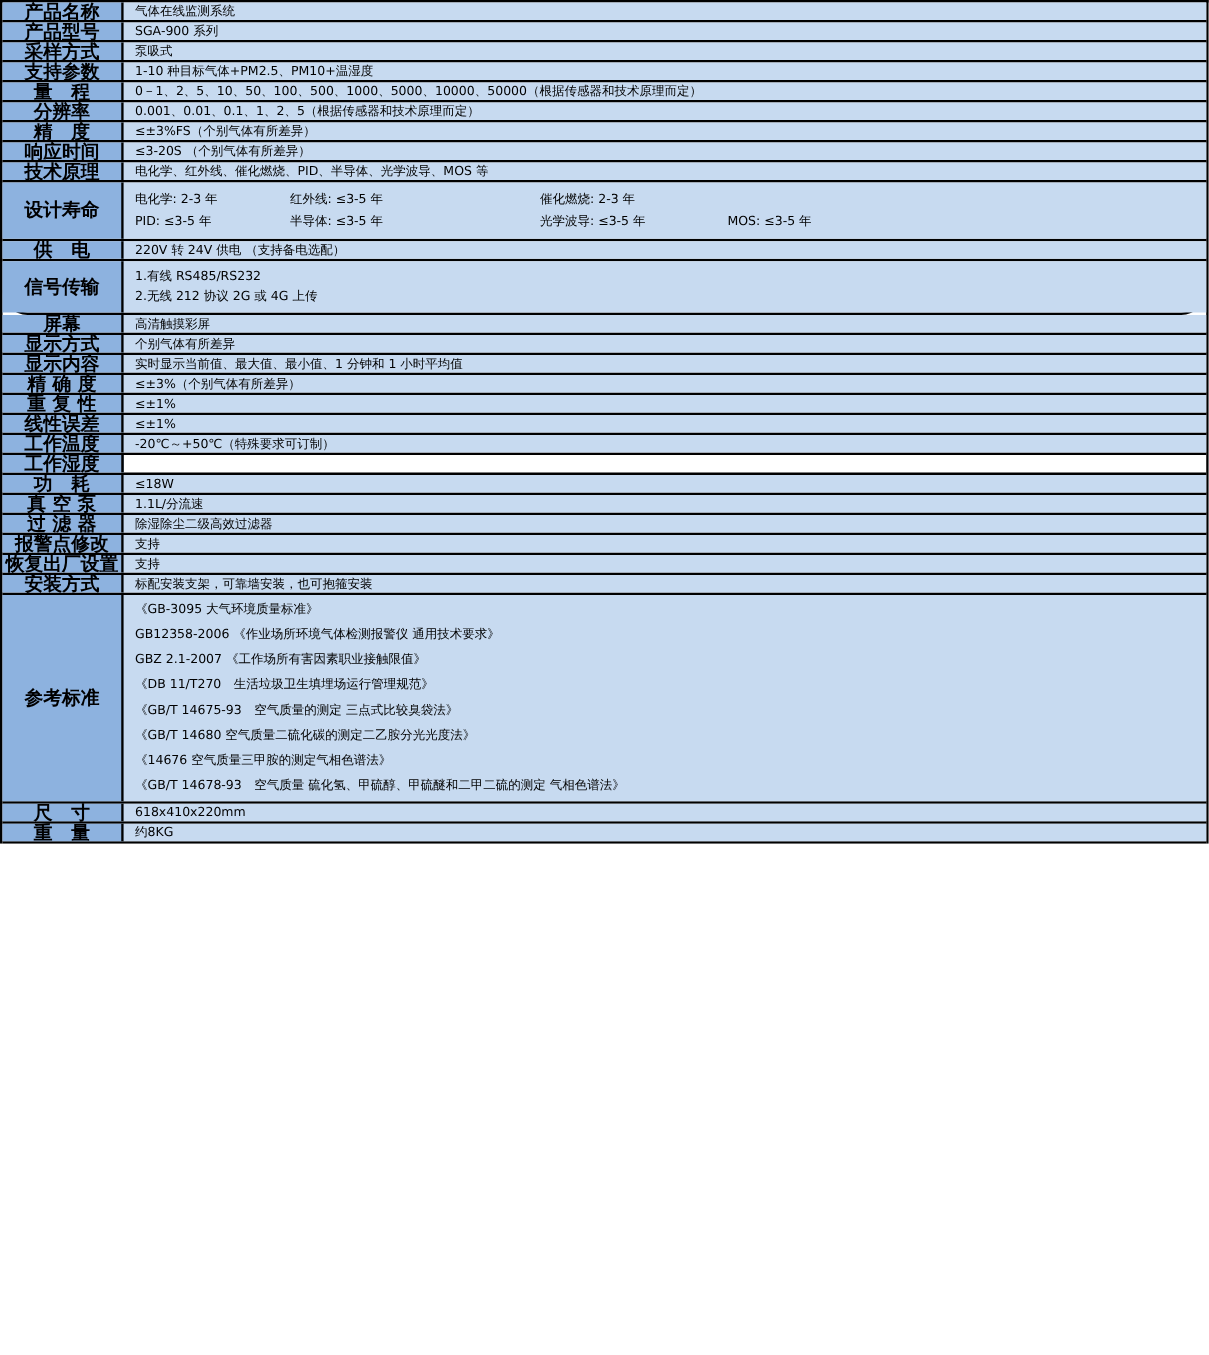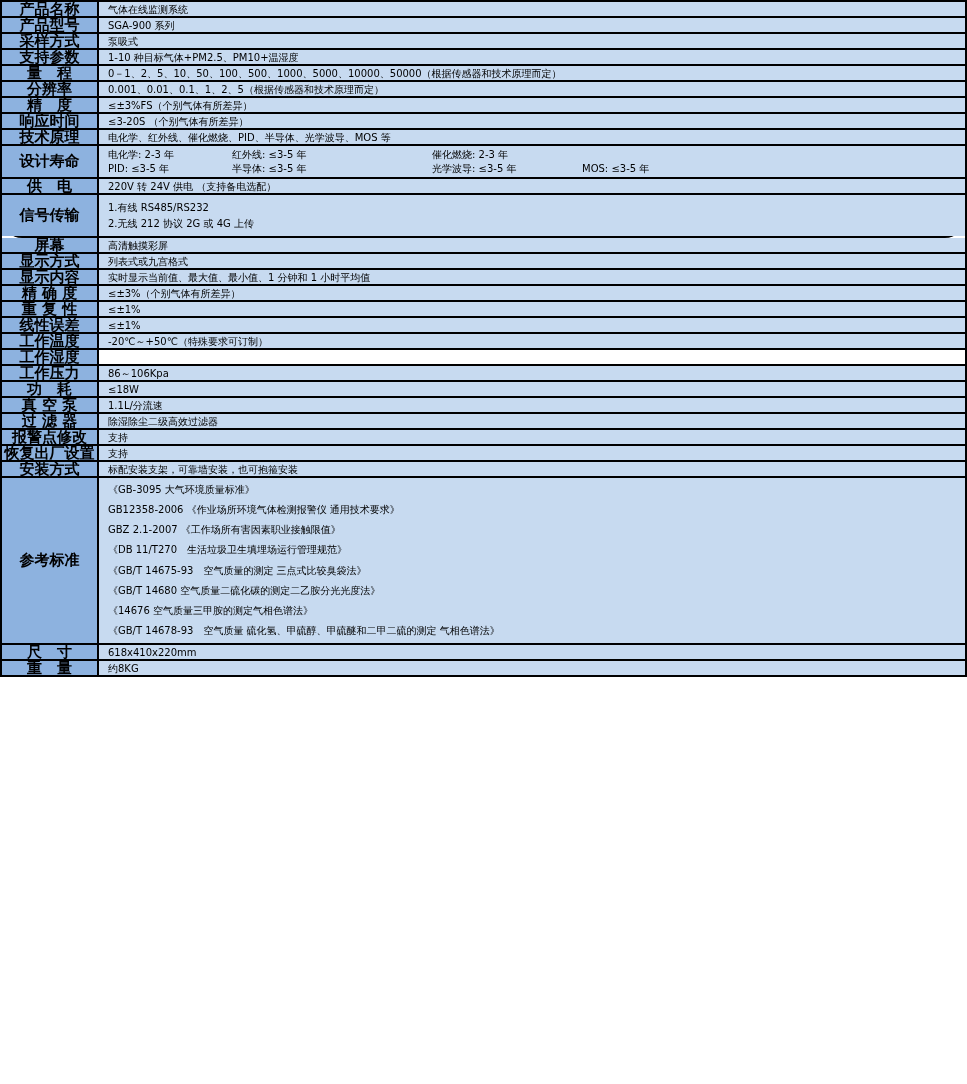--- a/index.html
+++ b/index.html
@@ -38,21 +38,21 @@
     background:#C7DAF0;
     display:flex;
     flex-direction:column;
     justify-content:center;
     font-size:10px;
     padding:2px 8px 2px 9px;
     white-space:pre-wrap;
     line-height:1.3;
   }
   .r-std{height:16px;}
-  .r-design{height:33px;}
+  .r-design{height:47px;}
   .r-signal{height:43px;border-radius:20px;}
   .r-refs{height:167px;}
   .r-design .value, .r-signal .value, .r-refs .value{justify-content:space-evenly;}
   .dl-line{display:flex;align-items:center;}
   .dl{display:inline-block;}
   .dl.c1{width:124px;flex:0 0 124px;}
   .dl.c2{width:200px;flex:0 0 200px;}
   .dl.c3{width:150px;flex:0 0 150px;}
   .dl.c4{flex:1 1 auto;}
   .ref-line{line-height:20px;}
@@ -137,21 +137,21 @@
     </div>
   </div>
 
   <div class="row r-std">
     <div class="cell label">屏幕</div>
     <div class="cell value">高清触摸彩屏</div>
   </div>
 
   <div class="row r-std">
     <div class="cell label">显示方式</div>
-    <div class="cell value">列表式或九宫格式</div>
+    <div class="cell value">个别气体有所差异</div>
   </div>
 
   <div class="row r-std">
     <div class="cell label">显示内容</div>
     <div class="cell value">实时显示当前值、最大值、最小值、1 分钟和 1 小时平均值</div>
   </div>
 
   <div class="row r-std">
     <div class="cell label">精 确 度</div>
     <div class="cell value">≤±3%（个别气体有所差异）</div>
@@ -169,24 +169,20 @@
 
   <div class="row r-std">
     <div class="cell label">工作温度</div>
     <div class="cell value">-20℃～+50℃（特殊要求可订制）</div>
   </div>
 
   <div class="row r-std">
     <div class="cell label">工作湿度</div>
   </div>
 
-  <div class="row r-std">
-    <div class="cell label">工作压力</div>
-    <div class="cell value">86～106Kpa</div>
-  </div>
 
   <div class="row r-std">
     <div class="cell label">功　耗</div>
     <div class="cell value">≤18W</div>
   </div>
 
   <div class="row r-std">
     <div class="cell label">真 空 泵</div>
     <div class="cell value">1.1L/分流速</div>
   </div>

